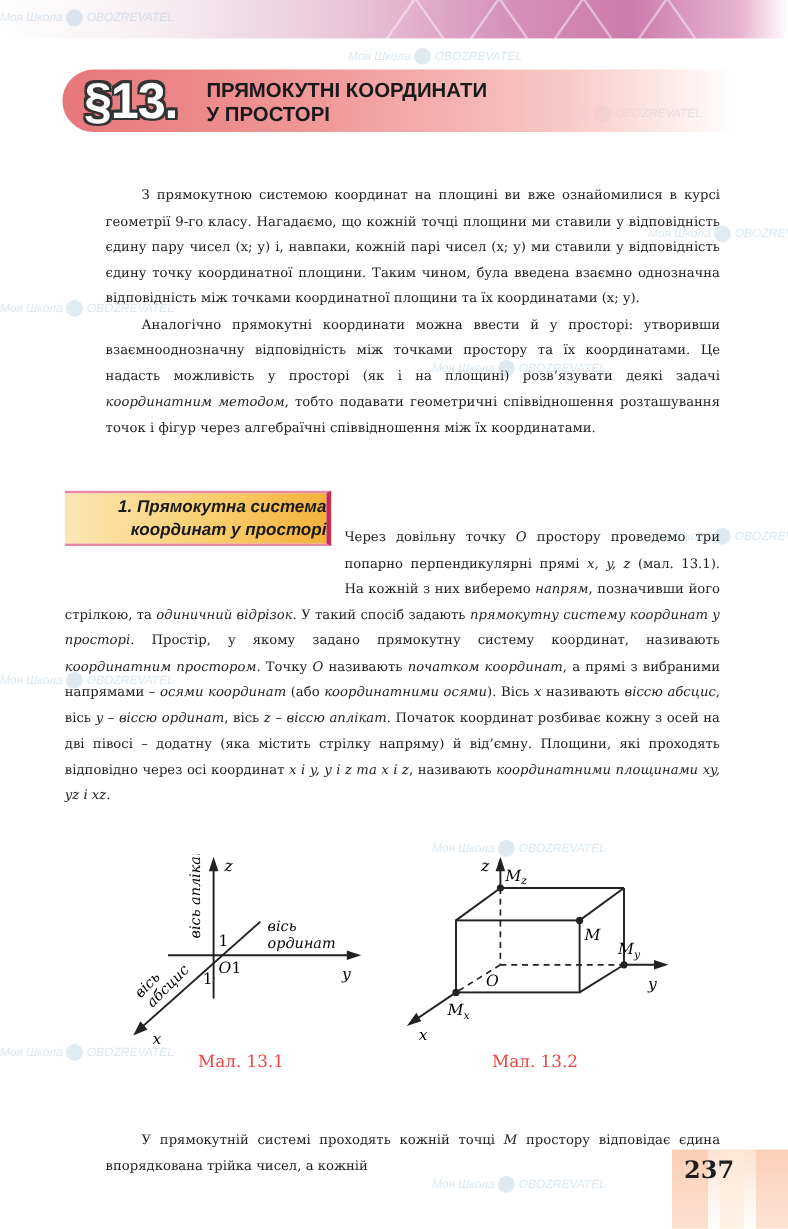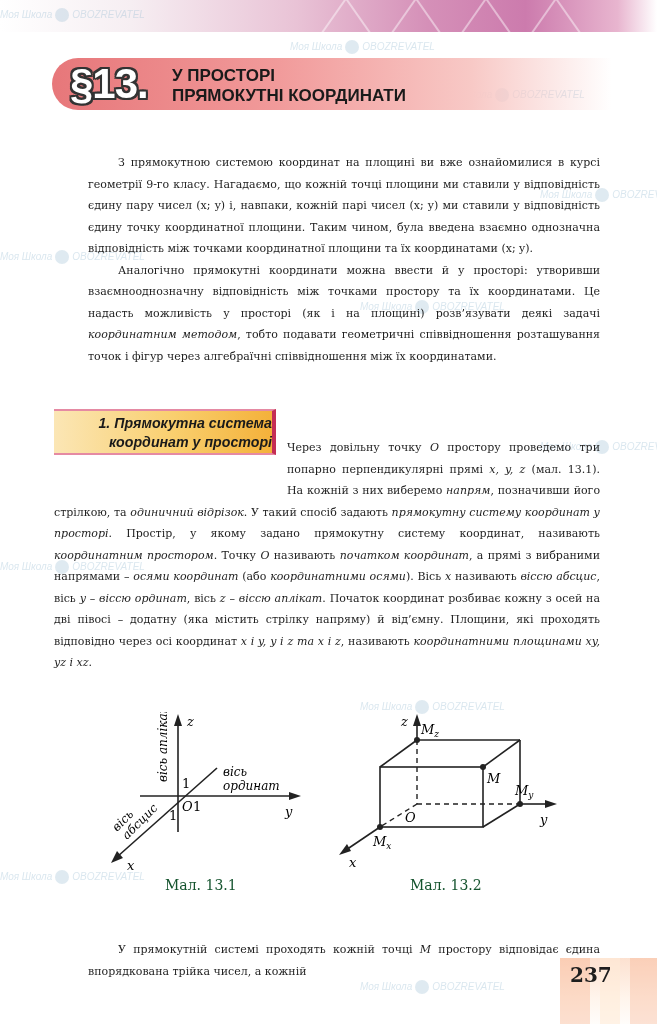--- a/index.html
+++ b/index.html
@@ -49,21 +49,21 @@
     border-right: 4px solid #c42d55; border-top: 2px solid #e58aa3; border-bottom: 2px solid #e58aa3;
     box-sizing: border-box;
   }
   .subsection-box span {
     position: absolute; left: 8px; top: 3px; width: 210px;
     font-family: "Liberation Sans", sans-serif; font-weight: bold; font-style: italic;
     font-size: 14.2px; line-height: 19px; color: #1a1a1a; text-align: right;
   }
   .fig { position: absolute; }
   .caption {
-    position: absolute; font-size: 14px; color: #14532d;
+    position: absolute; font-size: 14px; color: #ef4444;
   }
   .page-num {
     position: absolute; left: 570px; top: 963px;
     font-size: 20px; font-weight: bold;
   }
   .corner-deco {
     position: absolute; left: 560px; top: 958px; width: 97px; height: 66px;
     background: linear-gradient(180deg, rgba(250,200,170,0.55) 0%, rgba(255,225,200,0.35) 60%, rgba(255,240,225,0.15) 100%);
     z-index: 0;
   }
@@ -100,22 +100,22 @@
 <div class="watermark" style="left:360px;top:300px"><span>Моя Школа</span><b></b><span>OBOZREVATEL</span></div>
 <div class="watermark" style="left:540px;top:440px"><span>Моя Школа</span><b></b><span>OBOZREVATEL</span></div>
 <div class="watermark" style="left:0;top:560px"><span>Моя Школа</span><b></b><span>OBOZREVATEL</span></div>
 <div class="watermark" style="left:360px;top:700px"><span>Моя Школа</span><b></b><span>OBOZREVATEL</span></div>
 <div class="watermark" style="left:0;top:870px"><span>Моя Школа</span><b></b><span>OBOZREVATEL</span></div>
 <div class="watermark" style="left:360px;top:980px"><span>Моя Школа</span><b></b><span>OBOZREVATEL</span></div>
 
 <div class="title-band"></div>
 <div class="section-mark">§13.</div>
 <div class="section-title">
+  <div>ПРЯМОКУТНІ КООРДИНАТИ</div>
   <div>У ПРОСТОРІ</div>
-  <div>ПРЯМОКУТНІ КООРДИНАТИ</div>
 </div>
 
 <div class="body-text" style="top:124px">
   <p class="p indent">З прямокутною системою координат на площині ви вже ознайомилися в курсі геометрії 9-го класу. Нагадаємо, що кожній точці площини ми ставили у відповідність єдину пару чисел (x; y) і, навпаки, кожній парі чисел (x; y) ми ставили у відповідність єдину точку координатної площини. Таким чином, була введена взаємно однозначна відповідність між точками координатної площини та їх координатами (x; y).</p>
   <p class="p indent"><span>Аналогічно прямокутні координати можна ввести й у просторі: утворивши взаємнооднозначну відповідність між точками простору та їх координатами. Це надасть можливість у просторі (як і на площині) розв’язувати деякі задачі </span><i>координатним методом</i><span>, тобто подавати геометричні співвідношення розташування точок і фігур через алгебраїчні співвідношення між їх координатами.</span></p>
 </div>
 
 <div class="subsection-box">
   <span>1. Прямокутна система координат у просторі</span>
 </div>

